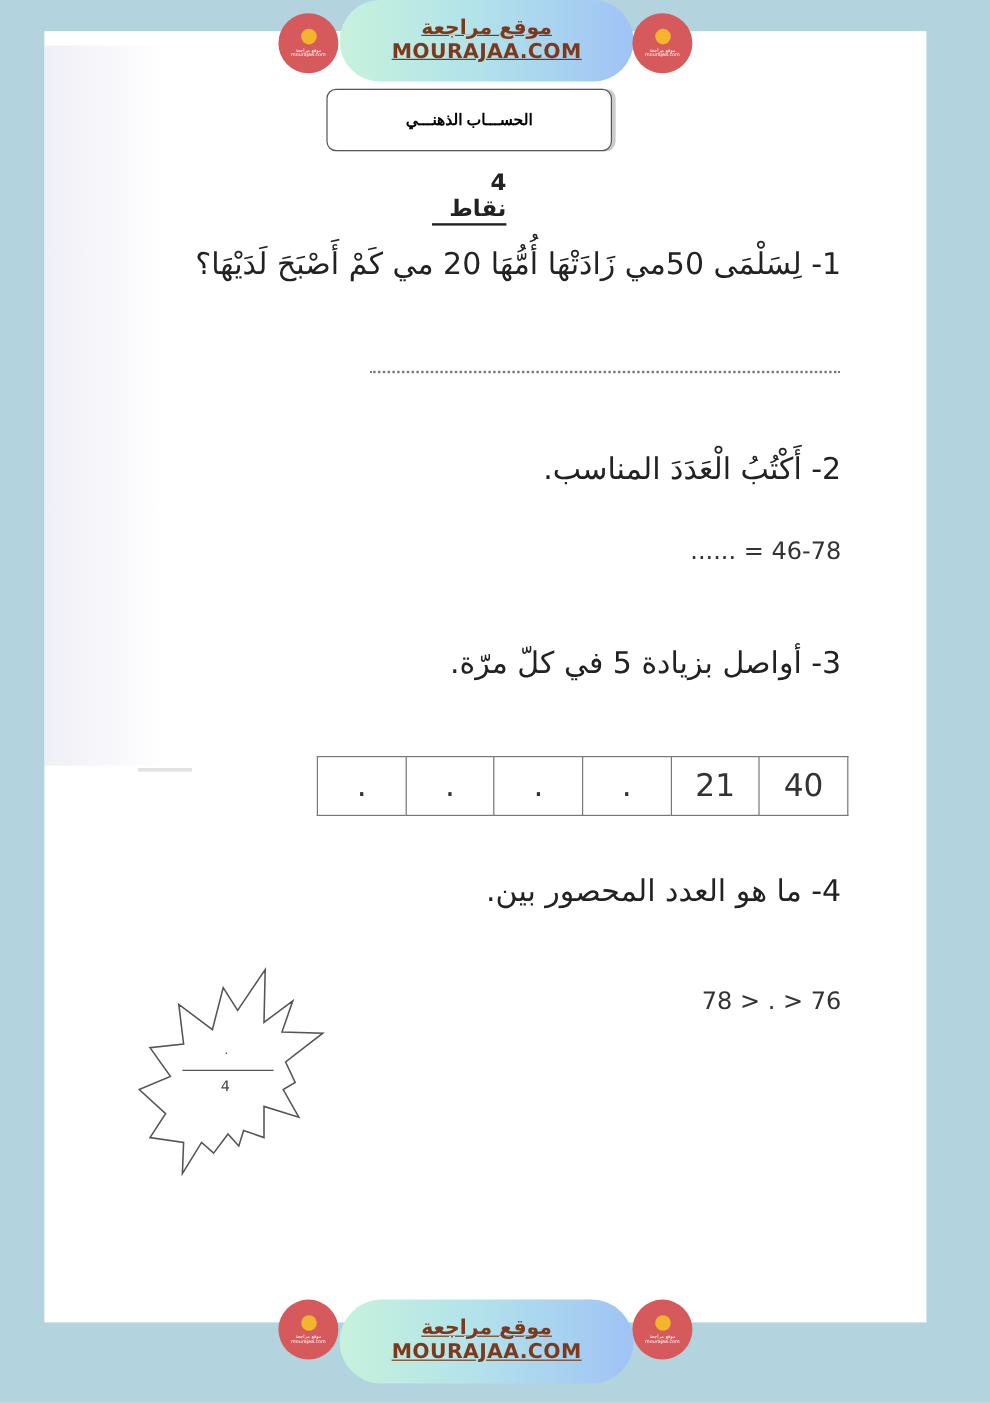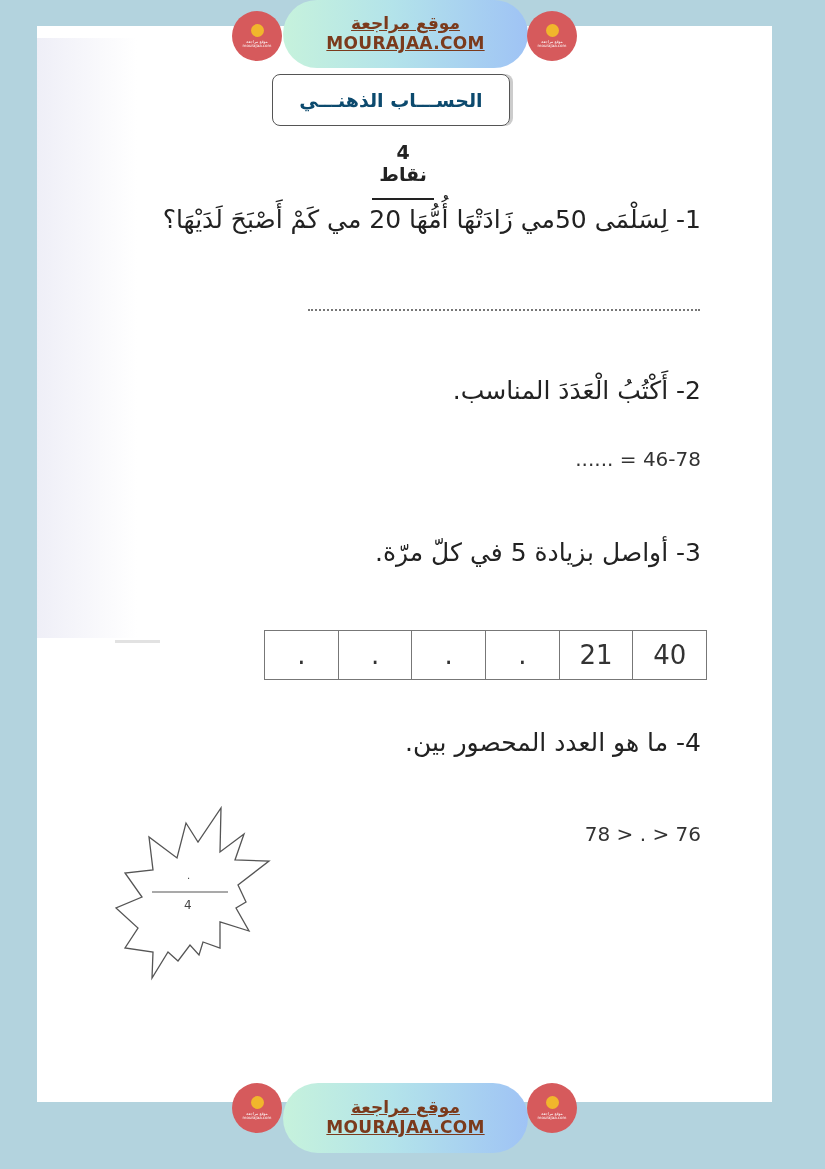--- a/index.html
+++ b/index.html
@@ -39,25 +39,25 @@
       font-size: 5px; color: #fff; font-weight: bold;
     }
     .logo .cap { font-size: 4px; color: #fff; margin-top: 3px; line-height: 1.1; text-align: center; }
     
     .title-box {
       position: absolute; left: 272px; top: 74px; width: 238px; height: 52px;
       border: 1.5px solid #555; border-radius: 8px; box-sizing: border-box;
       display: flex; align-items: center; justify-content: center;
       box-shadow: 3px 0 0 #ccc;
     }
-    .title-box span { font-size: 19px; font-weight: bold; color: #0c4a6e; direction: rtl; letter-spacing: 1px; }
+    .title-box span { font-size: 13px; font-weight: bold; color: #000000; direction: rtl; letter-spacing: 1px; font-family: Liberation Serif, serif; }
     .points {
-      position: absolute; left: 372px; top: 141px; width: 62px; text-align: center;
+      position: absolute; left: 360px; top: 141px; width: 62px; 
       font-size: 19px; font-weight: bold; color: #222; direction: rtl;
-      border-bottom: 2px solid #222; padding-bottom: 13px;
+      border-bottom: 2px solid #222; padding-bottom: 1px;
     }
     .q {
       position: absolute; right: 124px; direction: rtl; text-align: center;
       font-family: "DejaVu Sans", sans-serif; font-size: 25px; color: #222; white-space: nowrap;
     }
     .dotted-line {
       position: absolute; left: 308px; top: 309px; width: 392px; height: 0;
       border-top: 2px dotted #777;
     }
     .expr {

